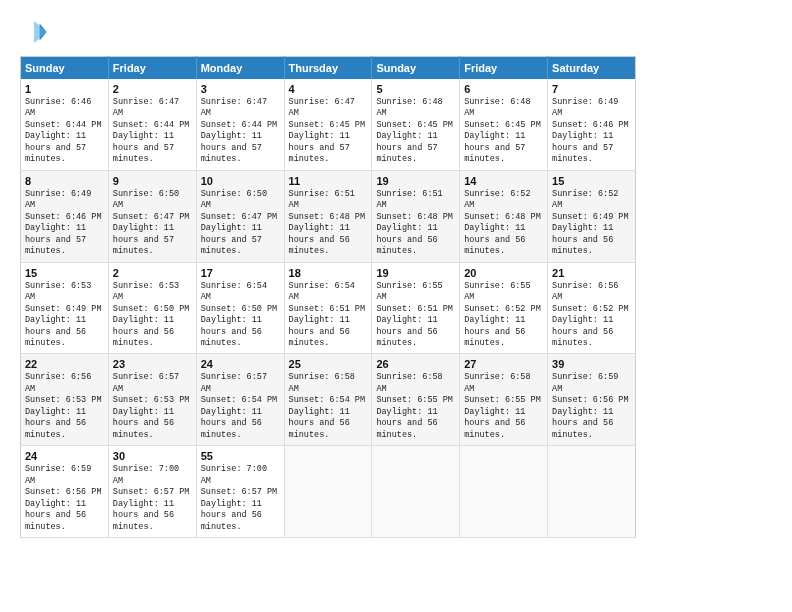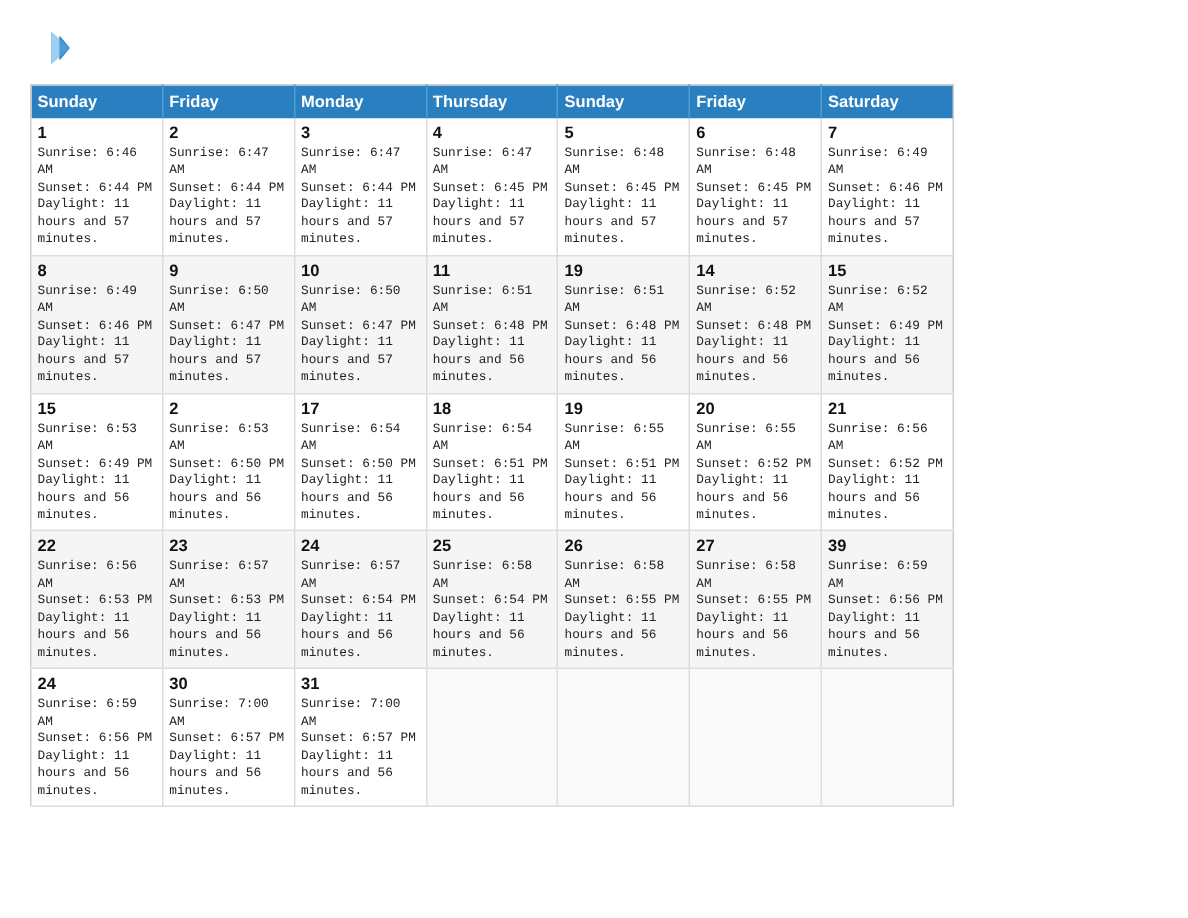--- a/index.html
+++ b/index.html
@@ -259,21 +259,21 @@
         <tr>
           <td>
             <span class="day-num">24</span>
 <div class="day-info">Sunrise: 6:59 AM<br>Sunset: 6:56 PM<br>Daylight: 11 hours and 56 minutes.</div>
           </td>
           <td>
             <span class="day-num">30</span>
 <div class="day-info">Sunrise: 7:00 AM<br>Sunset: 6:57 PM<br>Daylight: 11 hours and 56 minutes.</div>
           </td>
           <td>
-            <span class="day-num">31</span>
+            <span class="day-num">55</span>
 <div class="day-info">Sunrise: 7:00 AM<br>Sunset: 6:57 PM<br>Daylight: 11 hours and 56 minutes.</div>
           </td>
           <td class="empty-cell"></td>
           <td class="empty-cell"></td>
           <td class="empty-cell"></td>
           <td class="empty-cell"></td>
         </tr>
       </tbody>
   </table>
 </div>

